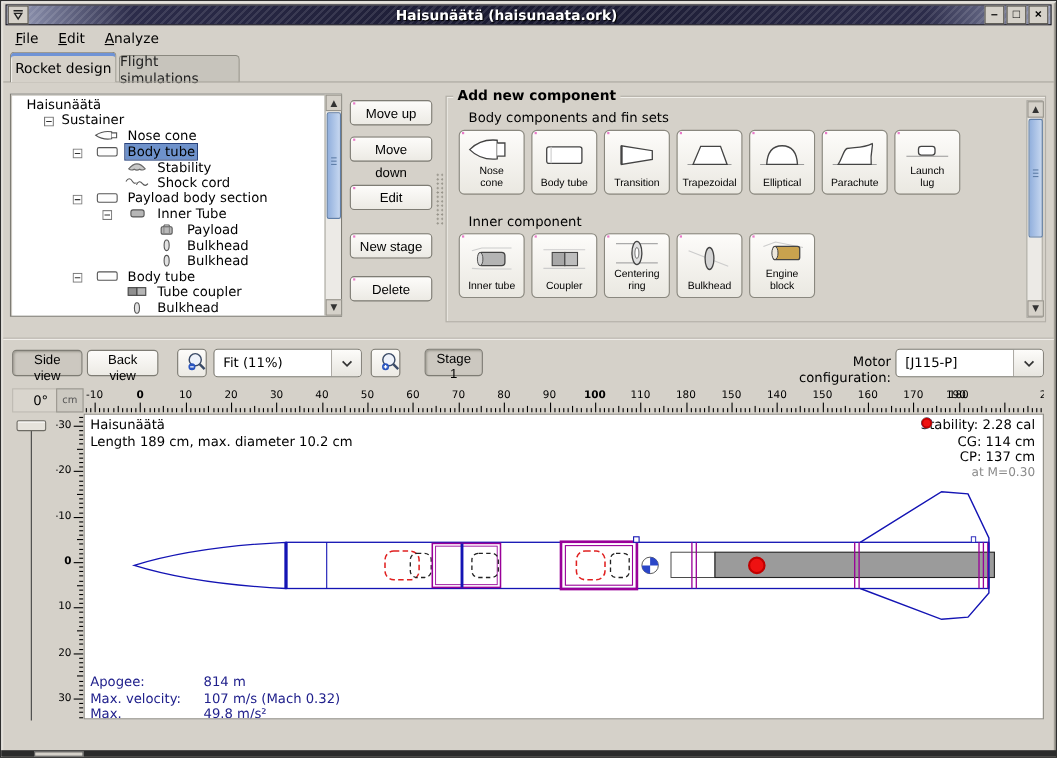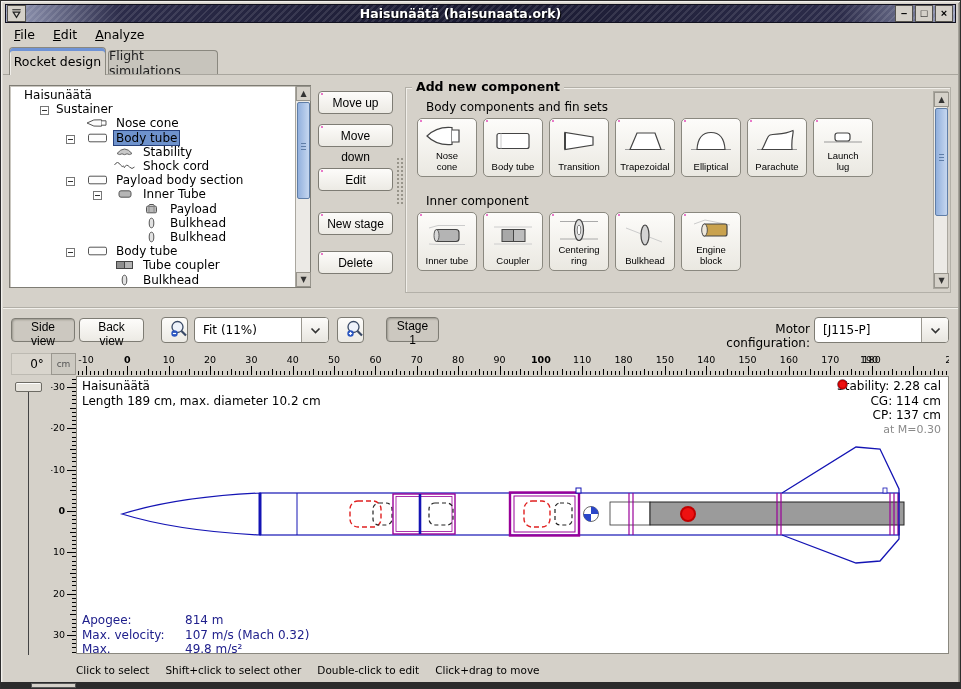--- a/index.html
+++ b/index.html
@@ -816,21 +816,15 @@
           <span class="fl">Max. velocity:</span>
           <span>107 m/s  (Mach 0.32)</span>
         </div>
         <div class="frow">
           <span class="fl">Max. acceleration:</span>
           <span>49.8 m/s²</span>
         </div>
       </div>
   </div>
 
-  <div class="statusbar" id="statusbar">
-      <span>Click to select</span>
-      <span>Shift+click to select other</span>
-      <span>Double-click to edit</span>
-      <span>Click+drag to move</span>
-    </div>
   <div class="bottom-edge"></div>
   <div class="bottom-notch"></div>
 </div>
 
 </body></html>

